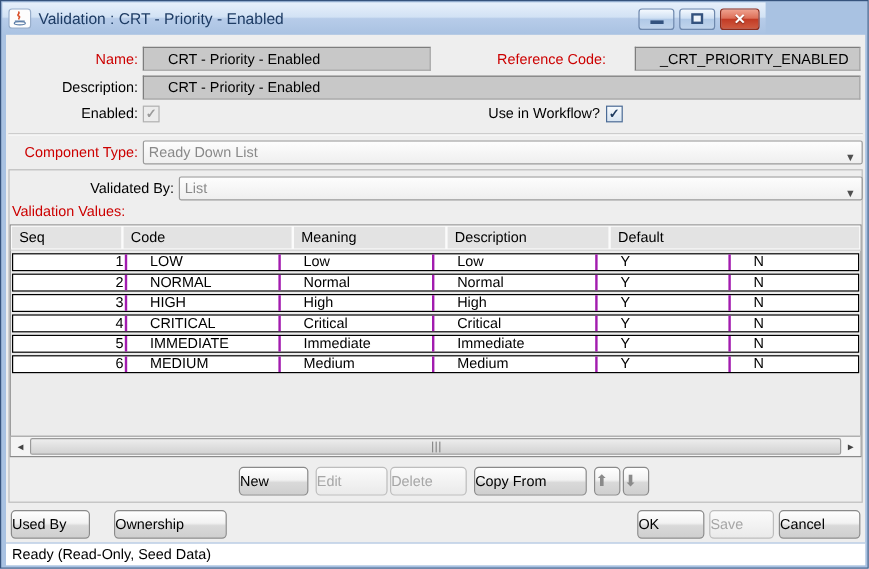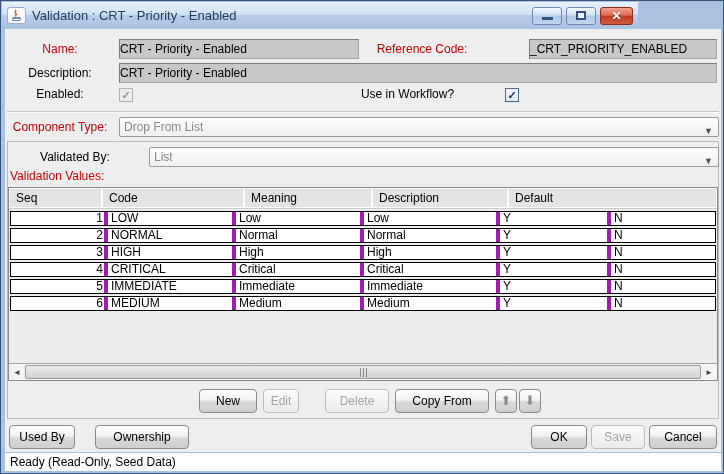--- a/index.html
+++ b/index.html
@@ -25,27 +25,27 @@
   .win-btn.close { width:33px; align-items:center; border-color:#8e2a1a;
              background:linear-gradient(#efa18e, #dd6f58 45%, #c23a24 50%, #cf5b41); }
   .min-glyph { width:11px; height:3px; background:#33527e; margin-bottom:4px; }
   .max-glyph { width:10px; height:9px; border:2px solid #33527e; background:#eef4fb; }
   .close-glyph { color:#fff; font-size:12px; font-weight:bold; line-height:1;
                  text-shadow:0 1px 1px #7c2415; }
 
   
   .content { position:absolute; left:4px; top:28px; width:716px; height:442px; background:#eeeeee; }
 
-  .lbl { position:absolute; height:20px; line-height:20px; text-align:center;
+  .lbl { position:absolute; height:20px; line-height:20px; text-align:right;
          color:#000; white-space:nowrap; }
   .lbl.req { color:#cc0000; }
 
   .field { position:absolute; height:20px; line-height:18px; background:#c8c8c8;
            border:1px solid; border-color:#7d7d7d #a6a6a6 #a6a6a6 #7d7d7d;
-           padding:0 0; color:#000; overflow:hidden; white-space:nowrap; }
+           padding:0 20px; color:#000; overflow:hidden; white-space:nowrap; }
 
   .combo { position:absolute; height:20px; line-height:18px; border:1px solid #9a9a9a;
            border-radius:2px; background:linear-gradient(#fdfdfd,#efefef);
            color:#898989; padding:0 4px; overflow:hidden; white-space:nowrap; }
   .combo .arrow { position:absolute; right:5px; top:4px; font-size:9px; color:#4f4f4f; }
 
   .checkbox { position:absolute; width:14px; height:14px; text-align:center;
               font-size:11px; line-height:12px; font-weight:bold; }
   .checkbox.off-style { background:#ececec; border:1px solid #b1b1b1; color:#9a9a9a; }
   .checkbox.on-style  { background:linear-gradient(#f6fafd,#d8e5f2); border:1px solid #4a6b96;
@@ -62,36 +62,36 @@
                  border:1px solid #8a8a8a; background:#ececec;
                  display:flex; flex-direction:column; }
   .table-header { display:flex; background:#fbfbfb; padding:1px 1px 1px 1px;
                   border-bottom:1px solid #cccccc; flex:0 0 21px; }
   .th { background:#e3e3e3; height:18px; line-height:18px; padding-left:6px;
         margin-right:2px; overflow:hidden; white-space:nowrap; }
   .th:last-child { margin-right:0; }
   .table-body { flex:1 1 auto; overflow:hidden; padding-top:2px; }
   .vv-row { display:flex; background:#ffffff; border:1px solid #000;
             margin:0 1px 2px 1px; height:15px; line-height:13px; }
-  .vv-cell { padding-left:3px; overflow:hidden; white-space:nowrap; border-left:4px solid #a21caf; }
+  .vv-cell { padding-left:19px; overflow:hidden; white-space:nowrap; border-left:2px solid #a21caf; }
   .vv-cell.seq { border-left:none; text-align:right; padding-right:1px; padding-left:0; }
 
   .hscrollbar { flex:0 0 17px; border-top:1px solid #a0a0a0; background:#f4f4f4;
                 display:flex; align-items:stretch; }
   .sb-btn { width:16px; display:flex; align-items:center; justify-content:center;
             font-size:8px; color:#444; }
   .sb-thumb { flex:1; margin:1px 0; border:1px solid #9a9a9a; border-radius:2px;
               background:linear-gradient(#ededed,#d2d2d2);
               display:flex; align-items:center; justify-content:center; gap:2px; }
   .grip-bar { width:1px; height:9px; background:#8a8a8a; }
 
   
   .btn { position:absolute; height:24px; border:1px solid #8a8a8a; border-radius:4px;
          background:linear-gradient(#ffffff, #f2f2f2 45%, #d9d9d9 55%, #cfcfcf);
-         color:#000; text-align:center; line-height:22px; font-size:12px; cursor:default;
+         color:#000; line-height:22px; font-size:12px; cursor:default;
          white-space:nowrap; }
   .btn.disabled { color:#a6a6a6; border-color:#bdbdbd;
                   background:linear-gradient(#fbfbfb,#eaeaea); }
   .arrow-btn-glyph { color:#8a8a8a; font-size:13px; line-height:21px; }
 
   .statusbar { position:absolute; left:0; top:423px; width:716px; height:19px;
                background:#ffffff; border-top:1px solid #a9c0de; line-height:18px;
                padding-left:5px; }
 </style>
 </head>
@@ -137,21 +137,21 @@
     </div>
     <div class="lbl" style="left:310px;top:57px;width:185px;height:16px;line-height:16px;">Use in Workflow?</div>
     <div class="checkbox on-style" style="left:500px;top:59px;">
       <span>✓</span>
     </div>
 
     <div class="separator" style="top:82px;"></div>
 
     <div class="lbl req" style="left:0;top:88px;width:110px;">Component Type:</div>
     <div class="combo" style="left:114px;top:88px;width:600px;">
-      <span>Drop From List</span>
+      <span>Ready Down List</span>
       <span class="arrow">▼</span>
     </div>
 
     <div class="vv-panel"></div>
 
     <div class="lbl" style="left:0;top:118px;width:140px;">Validated By:</div>
     <div class="combo" style="left:144px;top:118px;width:570px;">
       <span>List</span>
       <span class="arrow">▼</span>
     </div>
@@ -225,21 +225,21 @@
           <span class="grip-bar"></span>
           <span class="grip-bar"></span>
         </span>
         <span class="sb-btn">
           <span>►</span>
         </span>
       </div>
     </div>
 
     <div class="btn" style="left:194px;top:360px;width:58px;">New</div>
-    <div class="btn disabled" style="left:258px;top:360px;width:36px;">Edit</div>
+    <div class="btn disabled" style="left:258px;top:360px;width:60px;">Edit</div>
     <div class="btn disabled" style="left:320px;top:360px;width:64px;">Delete</div>
     <div class="btn" style="left:390px;top:360px;width:94px;">Copy From</div>
     <div class="btn" style="left:490px;top:360px;width:22px;">
       <span class="arrow-btn-glyph">⬆</span>
     </div>
     <div class="btn" style="left:514px;top:360px;width:22px;">
       <span class="arrow-btn-glyph">⬇</span>
     </div>
 
     <div class="btn" style="left:4px;top:396px;width:66px;">Used By</div>

